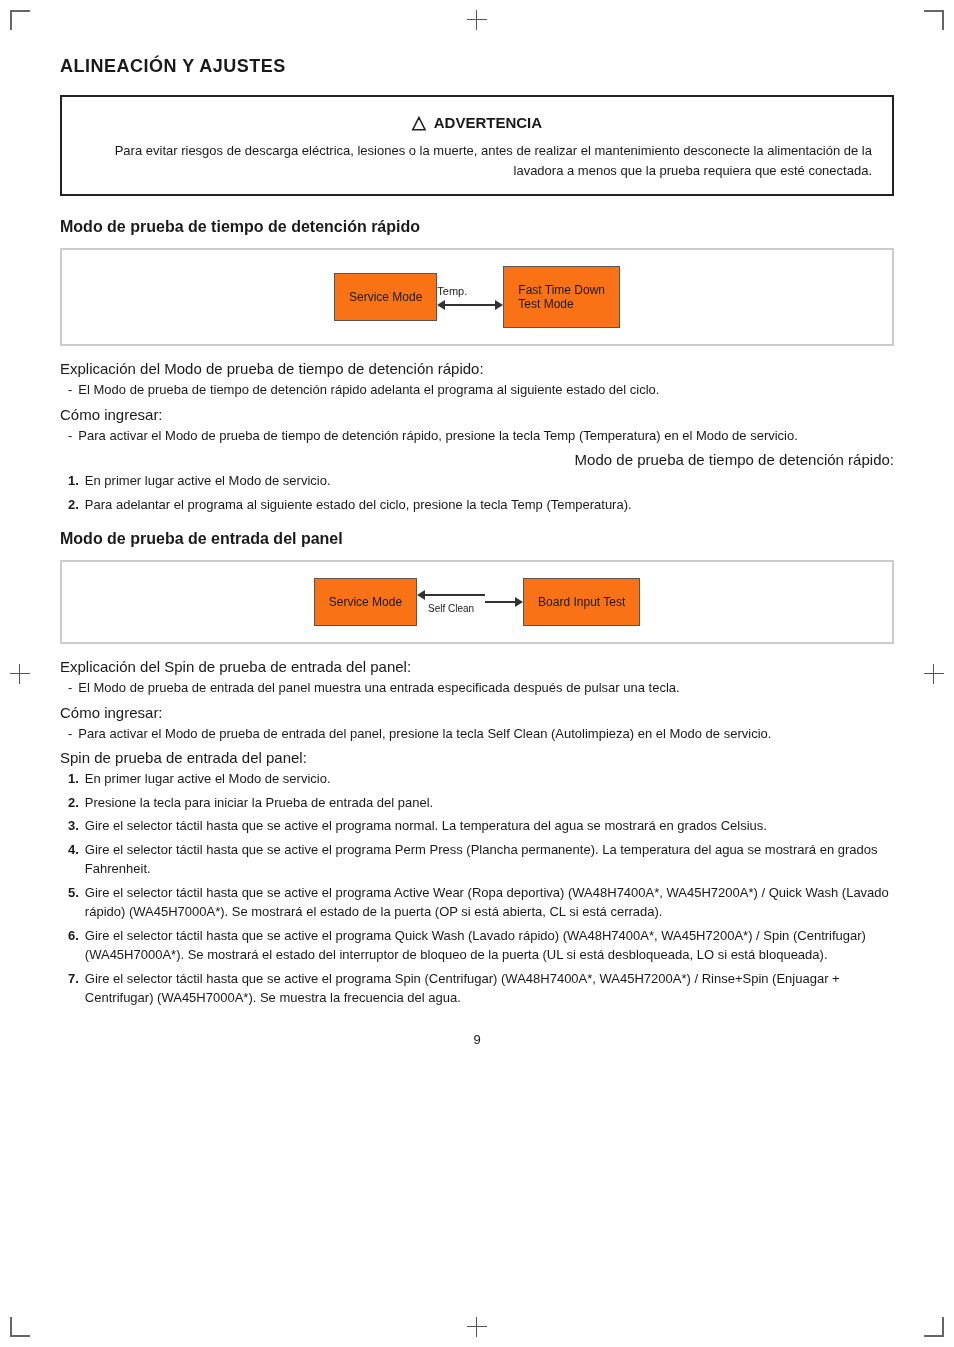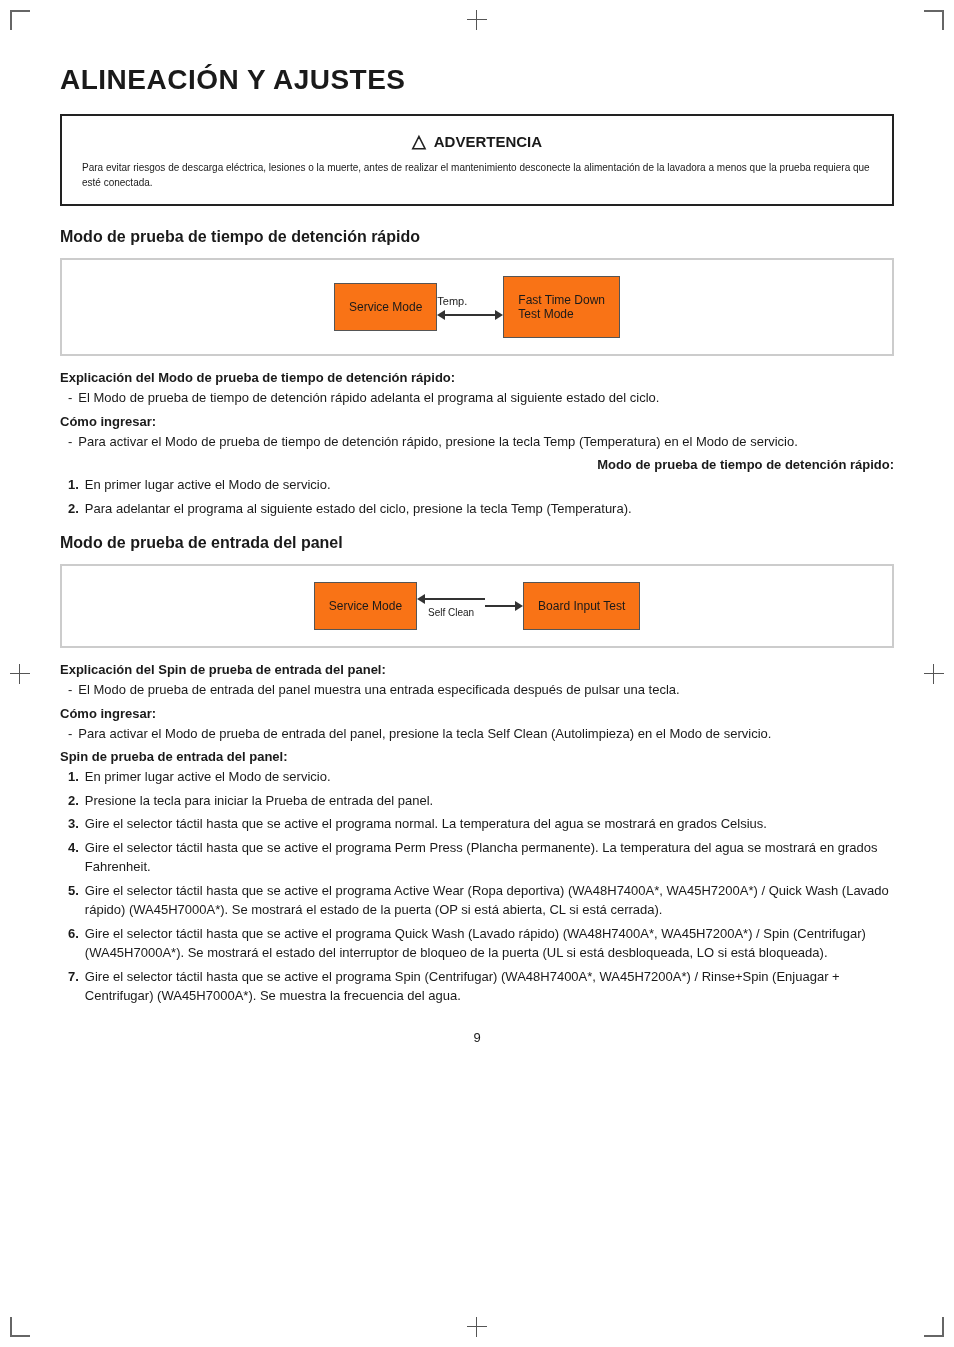--- a/index.html
+++ b/index.html
@@ -39,25 +39,25 @@
       background: #555;
     }
     .crosshair::before { width: 1px; height: 20px; left: 9px; top: 0; }
     .crosshair::after { width: 20px; height: 1px; top: 9px; left: 0; }
     .crosshair.top-center { top: 10px; left: 50%; transform: translateX(-50%); }
     .crosshair.mid-left { top: 50%; left: 10px; transform: translateY(-50%); }
     .crosshair.mid-right { top: 50%; right: 10px; transform: translateY(-50%); }
     .crosshair.bot-center { bottom: 10px; left: 50%; transform: translateX(-50%); }
 
     h1.page-title {
-      font-size: 28px;
+      font-size: 18px;
       font-weight: 900;
       letter-spacing: 0.5px;
       margin-bottom: 18px;
-      margin-top: 24px;
+      margin-top: 16px;
     }
 
     
     .warning-box {
       border: 2px solid #222;
       padding: 14px 20px 14px 20px;
       margin-bottom: 22px;
     }
     .warning-header {
       display: flex;
@@ -69,22 +69,22 @@
       margin-bottom: 8px;
     }
     .warning-triangle {
       display: inline-flex;
       align-items: center;
       justify-content: center;
       font-size: 18px;
       color: #222;
     }
     .warning-text {
-      font-size: 10px;
-      text-align: left;
+      font-size: 13px;
+      text-align: right;
       line-height: 1.5;
     }
 
     
     h2.section-title {
       font-size: 16px;
       font-weight: 700;
       margin-bottom: 12px;
       margin-top: 4px;
     }
@@ -133,22 +133,22 @@
     .arrow-bidirectional {
       display: flex;
       align-items: center;
     }
 
     
     .content-block {
       margin-bottom: 6px;
     }
     .bold-label {
-      font-weight: 700;
-      font-size: 13px;
+      font-weight: 400;
+      font-size: 15px;
       margin-top: 6px;
       margin-bottom: 3px;
     }
     .dash-item {
       display: flex;
       gap: 6px;
       margin-bottom: 4px;
       padding-left: 8px;
       font-size: 13px;
       line-height: 1.5;

